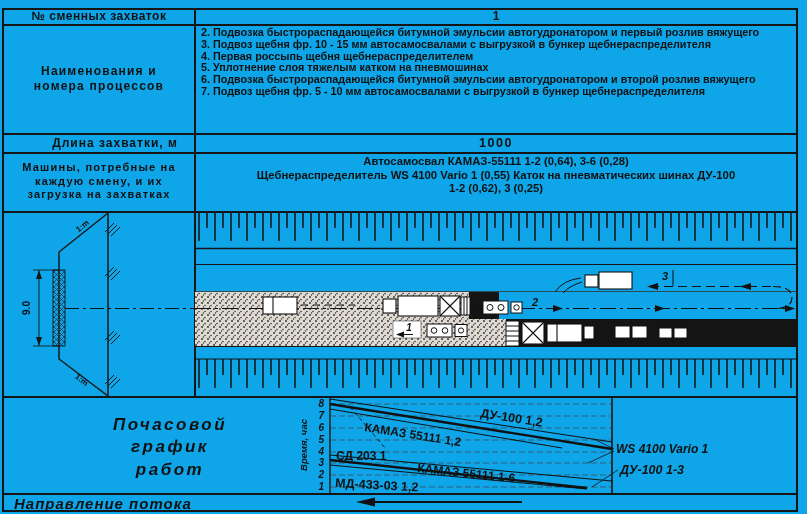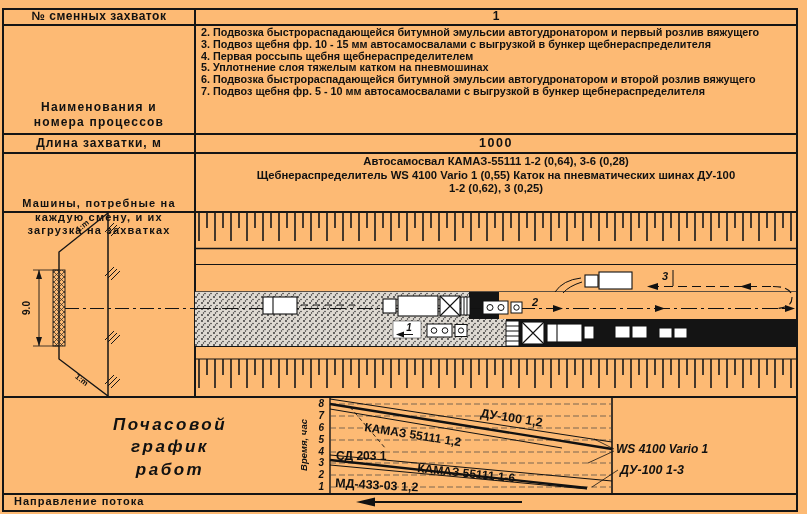--- a/index.html
+++ b/index.html
@@ -1,27 +1,27 @@
 <!DOCTYPE html>
 <html><head>
 <meta charset="utf-8">
 <style>
   html,body{margin:0;padding:0;background:#fff;}
-  #page{position:relative;width:807px;height:514px;background:#fdba74;font-family:"Liberation Sans",sans-serif;color:#111;overflow:hidden;}
+  #page{position:relative;width:807px;height:514px;background:#0ea5e9;font-family:"Liberation Sans",sans-serif;color:#111;overflow:hidden;}
   .abs{position:absolute;}
   .tableborder{left:2px;top:8px;width:792px;height:500px;border:2px solid #151515;}
   .hline{height:2px;background:#151515;left:2px;width:794px;}
   .vline{width:2px;background:#151515;}
   .cell{display:flex;align-items:center;justify-content:center;text-align:center;}
   .b{font-weight:bold;}
-  .hdr{font-weight:bold;font-size:12px;letter-spacing:1.2px;line-height:1.25;margin-top:36px;}
+  .hdr{font-weight:bold;font-size:12px;letter-spacing:1.2px;line-height:1.25;}
   .proc{font-weight:bold;font-size:10.8px;line-height:11.8px;white-space:nowrap;}
   .mach{font-weight:bold;font-size:11.3px;line-height:13.5px;}
   .title-chart{font-weight:bold;font-style:italic;font-size:17px;letter-spacing:2.5px;line-height:1.32;text-align:center;}
-  .flow{font-weight:bold;font-size:11px;letter-spacing:1px;}
+  .flow{font-weight:bold;font-style:italic;font-size:15px;letter-spacing:1px;}
   svg{display:block;}
   svg text{font-family:"Liberation Sans",sans-serif;fill:#111;}
 </style>
 </head>
 <body>
 
 <div id="page">
 
   <svg width="0" height="0" class="abs" aria-hidden="true">
     <defs>
@@ -55,21 +55,21 @@
   <div class="abs cell hdr" style="left:14px;top:26px;width:170px;height:105px;">Наименования и номера процессов</div>
   <div class="abs" style="left:201px;top:27px;width:594px;height:105px;">
     <div class="proc">2. Подвозка быстрораспадающейся битумной эмульсии автогудронатором и первый розлив вяжущего</div>
     <div class="proc">3. Подвоз щебня фр. 10 - 15 мм автосамосвалами с выгрузкой в бункер щебнераспределителя</div>
     <div class="proc">4. Первая россыпь щебня щебнераспределителем</div>
     <div class="proc">5. Уплотнение слоя тяжелым катком на пневмошинах</div>
     <div class="proc">6. Подвозка быстрораспадающейся битумной эмульсии автогудронатором и второй розлив вяжущего</div>
     <div class="proc">7. Подвоз щебня фр. 5 - 10 мм автосамосвалами с выгрузкой в бункер щебнераспределителя</div>
   </div>
 
-  <div class="abs cell b" style="left:4px;top:135px;width:190px;height:15px;font-size:12px;letter-spacing:1px;">Длина захватки, м</div>
+  <div class="abs cell b" style="left:20px;top:135px;width:190px;height:15px;font-size:12px;letter-spacing:1px;">Длина захватки, м</div>
   <div class="abs cell b" style="left:196px;top:135px;width:600px;height:15px;font-size:12.5px;letter-spacing:1.5px;">1000</div>
 
   <div class="abs cell hdr" style="left:14px;top:154px;width:170px;height:55px;font-size:11px;">Машины, потребные на каждую смену, и их загрузка на захватках</div>
   <div class="abs" style="left:196px;top:155px;width:600px;text-align:center;">
     <div class="mach">Автосамосвал КАМАЗ-55111 1-2 (0,64), 3-6 (0,28)</div>
     <div class="mach">Щебнераспределитель WS 4100 Vario 1 (0,55)  Каток на пневматических шинах ДУ-100</div>
     <div class="mach">1-2 (0,62), 3 (0,25)</div>
   </div>
 
   <svg class="abs" style="left:4px;top:212px;" width="190" height="184" viewBox="0 0 190 184">

